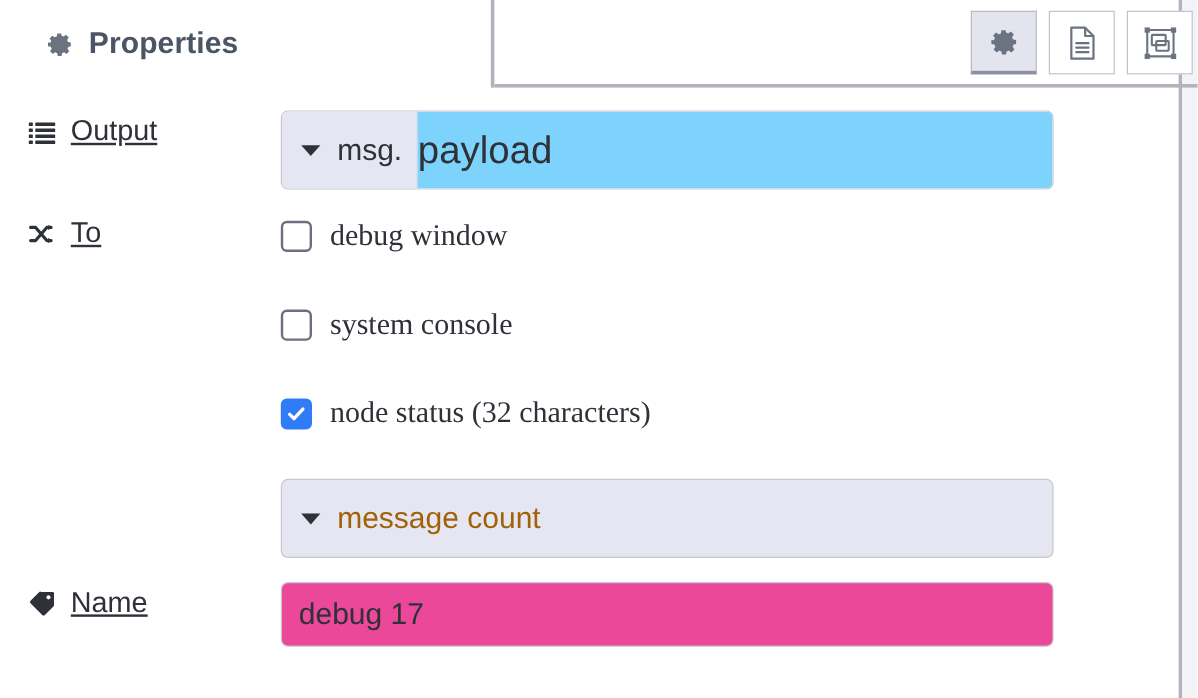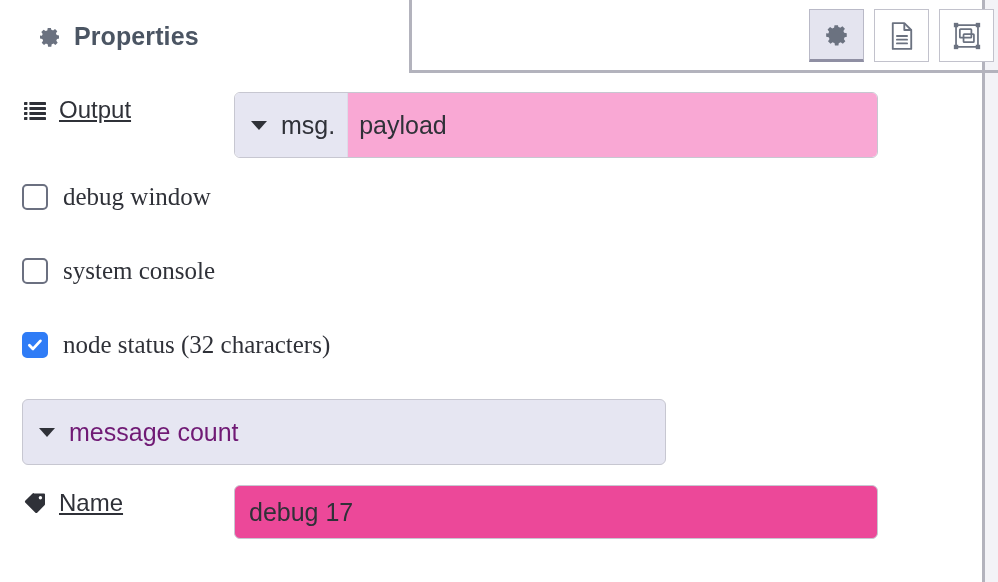--- a/index.html
+++ b/index.html
@@ -148,24 +148,23 @@
     background: #e6e6f2;
     font-size: 25px;
     color: #2f3138;
     cursor: pointer;
     border-right: 1px solid #dcdce8;
   }
   .typed-value {
     flex: 1;
     display: flex;
     align-items: center;
-    padding-left: 11px;
-    font-size: 25px;
-    color: #2f3138;
-    background: #f9a8d4;
+    font-size: 32px;
+    color: #2f3138;
+    background: #7dd3fc;
   }
   .caret {
     width: 0; height: 0;
     border-left: 8px solid transparent;
     border-right: 8px solid transparent;
     border-top: 9px solid #2f3138;
   }
 
   
   .check-row {
@@ -203,21 +202,21 @@
     width: 644px;
     height: 66px;
     border: 1px solid #c7c7d1;
     border-radius: 6px;
     background: #e6e6f2;
     display: flex;
     align-items: center;
     gap: 14px;
     padding: 0 16px;
     font-size: 25px;
-    color: #701a75;
+    color: #a16207;
     cursor: pointer;
     margin-top: 30px;
   }
 
   
   .text-input {
     width: 644px;
     height: 54px;
     border: 1px solid #c7c7d1;
     border-radius: 6px;
@@ -307,20 +306,31 @@
           <div class="typed-prefix">
             <span class="caret"></span>
             <span>msg.</span>
           </div>
           <div class="typed-value">payload</div>
         </div>
       </div>
     </div>
 
     <div class="row row-to">
+      <div class="row-label">
+        <span class="glyph">
+          <svg width="24" height="24" viewBox="0 0 24 24" fill="none" stroke="#2f3138" stroke-width="2.6" stroke-linecap="round" stroke-linejoin="round">
+            <path d="M2.5 6.5h4.2L16 17.5h3.6"></path>
+            <path d="M2.5 17.5h4.2L16 6.5h3.6"></path>
+            <path d="M17.2 4.2l3 2.3-3 2.3" fill="#2f3138" stroke="none"></path>
+            <path d="M17.2 15.2l3 2.3-3 2.3" fill="#2f3138" stroke="none"></path>
+          </svg>
+        </span>
+        <span>To</span>
+      </div>
       <div class="row-field">
 
         <div class="check-row">
           <span class="cb"></span>
           <span class="check-label">debug window</span>
         </div>
 
         <div class="check-row">
           <span class="cb"></span>
           <span class="check-label">system console</span>

